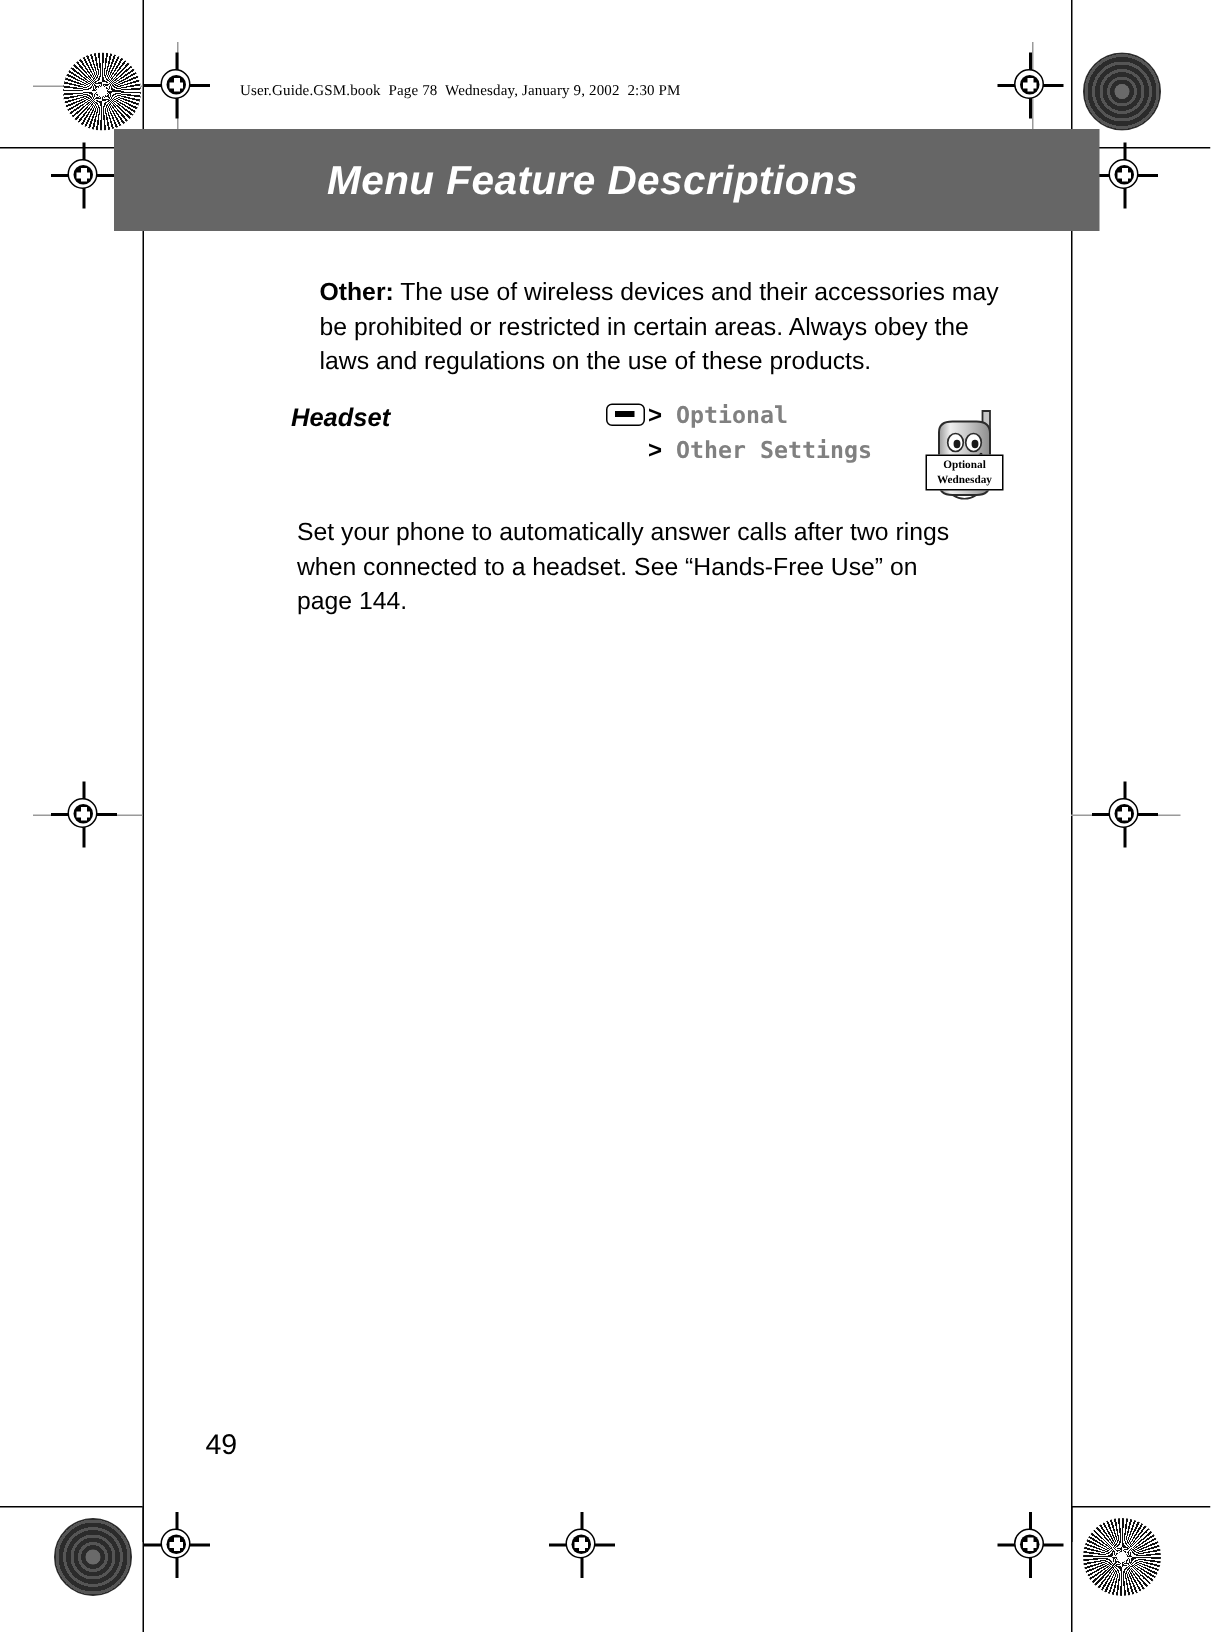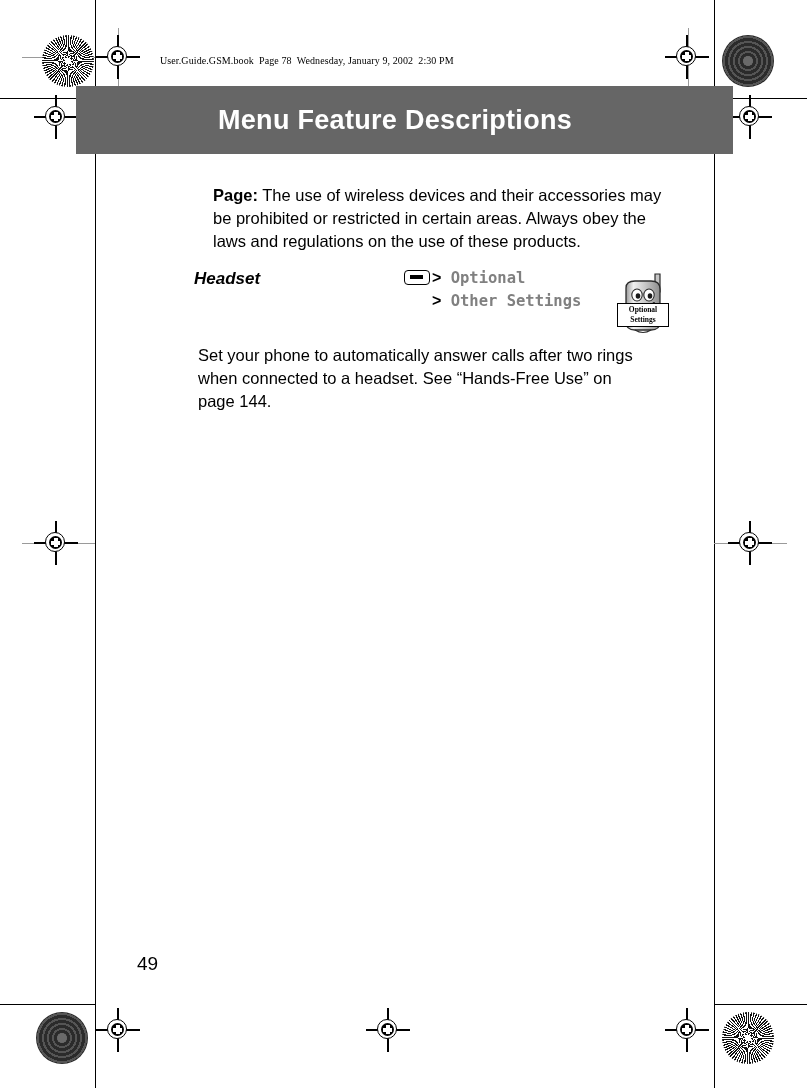--- a/index.html
+++ b/index.html
@@ -139,20 +139,21 @@
     width: 657px;
     height: 68px;
     background: #666666;
   }
   #chapter-title {
     position: absolute;
     left: 142px;
     top: 19px;
     font-family: "Liberation Sans", sans-serif;
     font-weight: bold;
+    font-style: italic;
     font-size: 27px;
     color: #ffffff;
     letter-spacing: 0.3px;
     white-space: nowrap;
   }
 
   
   .body-text {
     position: absolute;
     font-family: "Liberation Sans", sans-serif;
@@ -366,21 +367,21 @@
 <div class="halftonemark" style="left:722px; top:35px;"></div>
 <div class="halftonemark" style="left:36px;  top:1012px;"></div>
 <div class="burstmark" style="left:722px; top:1012px;"></div>
 
 <div id="slugline">User.Guide.GSM.book  Page 78  Wednesday, January 9, 2002  2:30 PM</div>
 
 <div id="chapter-band">
   <div id="chapter-title">Menu Feature Descriptions</div>
 </div>
 
-<div id="note-block" class="body-text"><span id="note-label">Page:</span><span> The use of wireless devices and their accessories may be prohibited or restricted in certain areas. Always obey the laws and regulations on the use of these products.</span></div>
+<div id="note-block" class="body-text"><span id="note-label">Other:</span><span> The use of wireless devices and their accessories may be prohibited or restricted in certain areas. Always obey the laws and regulations on the use of these products.</span></div>
 
 <div id="feature-heading">Headset</div>
 
 <div id="menu-path">
   <span class="pathrow"><span class="menukey"></span><span class="arrow">&gt;</span> <span>Optional</span></span>
   <span class="pathrow indent1"><span class="arrow">&gt;</span> <span>Other Settings</span></span>
 </div>
 
 <div id="optional-accessory">
   <svg width="56" height="62" viewBox="0 0 56 62">
@@ -398,19 +399,19 @@
     <ellipse cx="34" cy="23" rx="5.2" ry="6" fill="#ffffff" stroke="#2b2b2b" stroke-width="1.1"></ellipse>
     <ellipse cx="23" cy="24" rx="2.3" ry="2.8" fill="#1a1a1a"></ellipse>
     <ellipse cx="35" cy="24" rx="2.3" ry="2.8" fill="#1a1a1a"></ellipse>
     <path d="M18 33 Q28 43 39 31" fill="none" stroke="#1a1a1a" stroke-width="2.1" stroke-linecap="round"></path>
     <path d="M9 44 L13 40 L12 46 Z" fill="#1a1a1a"></path>
     <path d="M47 44 L43 40 L44 46 Z" fill="#1a1a1a"></path>
     <path d="M20 58 Q28 63 36 58" fill="none" stroke="#2b2b2b" stroke-width="1.1"></path>
   </svg>
   <div class="sign-text">
     <div>Optional</div>
-    <div>Settings</div>
+    <div>Wednesday</div>
   </div>
 </div>
 
 <div id="body-block" class="body-text">Set your phone to automatically answer calls after two rings when connected to a headset. See “Hands-Free Use” on page 144.</div>
 
 <div id="page-number">49</div>
 
 </body></html>

